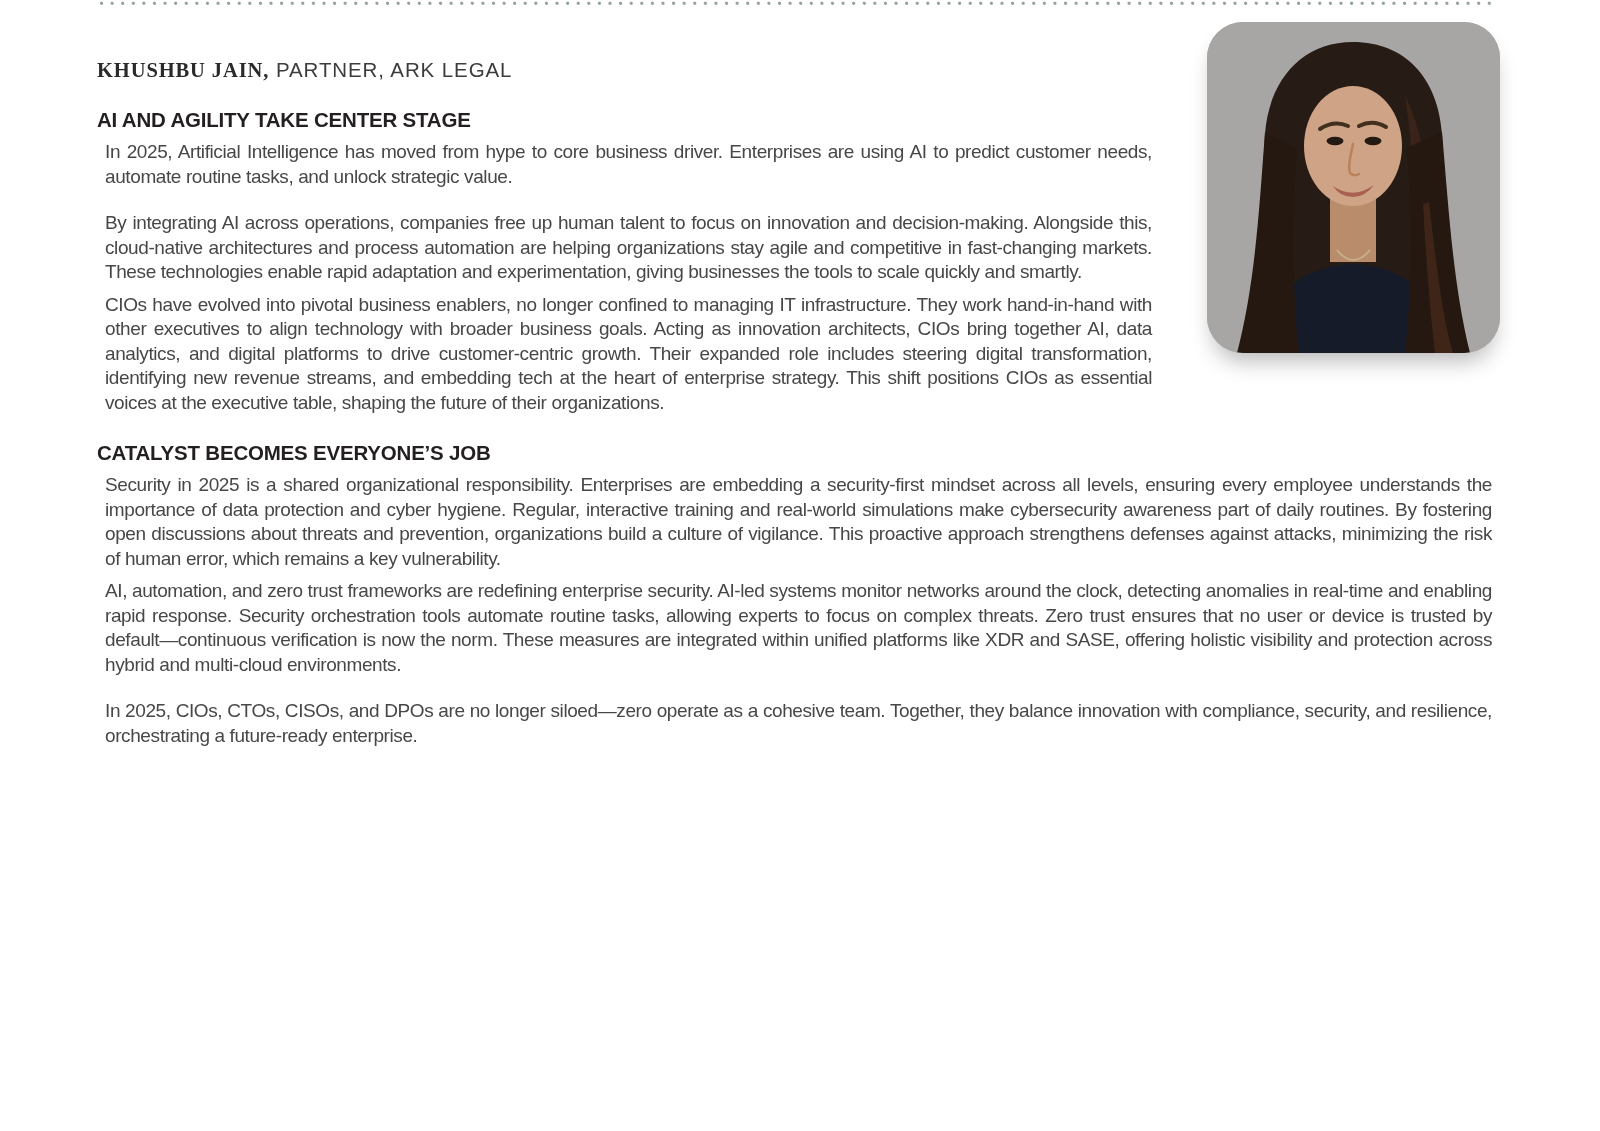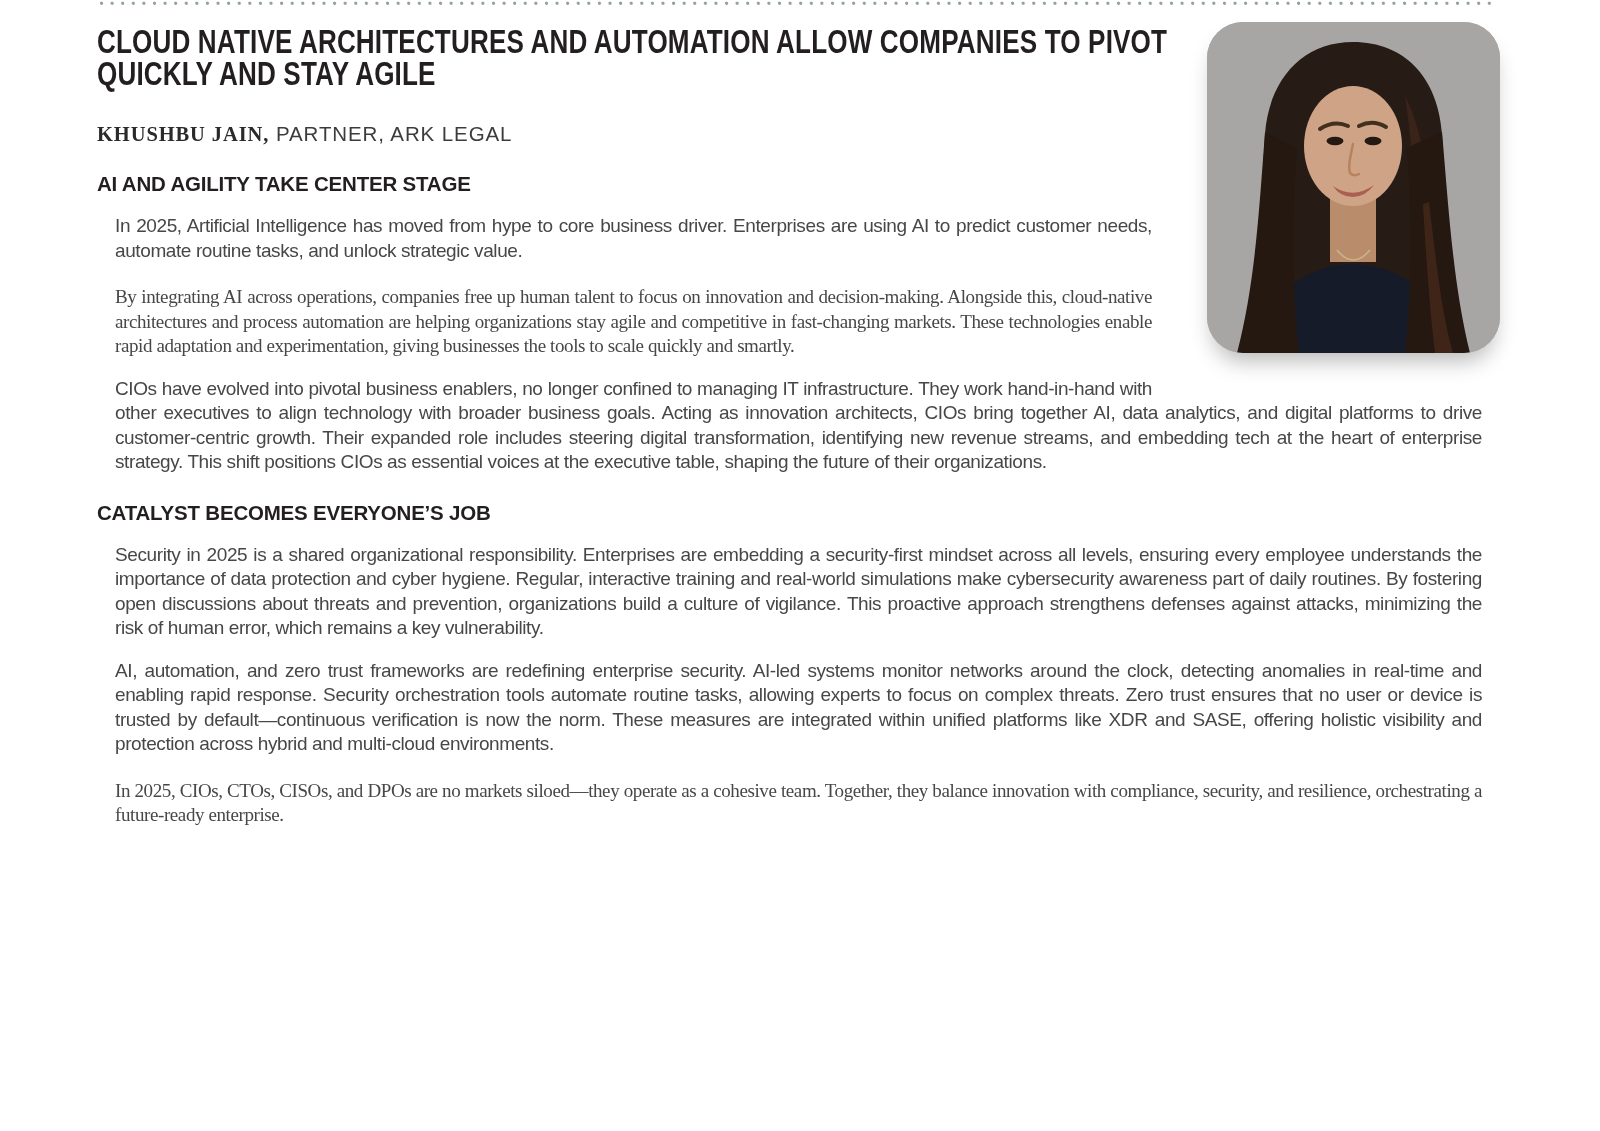--- a/index.html
+++ b/index.html
@@ -75,28 +75,28 @@
   section h2 {
     margin: 26px 16px 5px 0;
     font-size: 20.5px;
     line-height: 24px;
     font-weight: bold;
     color: #231f20;
     letter-spacing: -0.2px;
   }
 
   section p {
-    margin: 18px;
+    margin: 8px;
     font-size: 19px;
     line-height: 24.5px;
     letter-spacing: -0.4px;
     color: #474747;
     text-align: justify;
   }
-  section p + p { margin-top: 22px; font-family: Liberation Serif, serif; }
+  section p + p { margin-top: 22px; }
 </style>
 </head>
 <body>
 
 <div class="dotted-top"></div>
 
 <article>
 
   <div class="photo-float">
     <svg width="293" height="331" viewBox="0 0 293 331" xmlns="http://www.w3.org/2000/svg" aria-hidden="true">
@@ -124,24 +124,20 @@
       <path d="M130 228 Q 146 248 163 228" stroke="#c9b489" stroke-width="1.6" fill="none"></path>
 
       <path d="M52 331 C 58 276 92 244 146 242 C 200 244 234 276 241 331 Z" fill="#161b29"></path>
 
       <path d="M58 110 C 52 190 48 262 30 331 L 92 331 C 84 262 86 180 90 126 C 78 120 66 114 58 110 Z" fill="#241811"></path>
       <path d="M235 110 C 242 190 246 262 263 331 L 198 331 C 206 260 204 180 200 126 C 212 120 226 114 235 110 Z" fill="#241811"></path>
       <path d="M222 180 C 228 230 234 290 246 331 L 228 331 C 222 280 218 220 216 182 Z" fill="#5a3220" opacity="0.5"></path>
     </svg>
   </div>
 
-  <h1 class="article-title">
-    <span class="title-line">CLOUD NATIVE ARCHITECTURES AND AUTOMATION ALLOW COMPANIES TO PIVOT</span>
-    <span class="title-line">QUICKLY AND STAY AGILE</span>
-  </h1>
 
   <div class="byline">
     <span class="byline-name">KHUSHBU JAIN,</span>
     <span class="byline-role">PARTNER, ARK LEGAL</span>
   </div>
 
   <section>
     <h2>AI AND AGILITY TAKE CENTER STAGE</h2>
     <p>In 2025, Artificial Intelligence has moved from hype to core business driver. Enterprises are using AI to predict customer needs, automate routine tasks, and unlock strategic value.</p>
     <p>By integrating AI across operations, companies free up human talent to focus on innovation and decision-making. Alongside this, cloud-native architectures and process automation are helping organizations stay agile and competitive in fast-changing markets. These technologies enable rapid adaptation and experimentation, giving businesses the tools to scale quickly and smartly.</p>
@@ -151,16 +147,16 @@
     <p>CIOs have evolved into pivotal business enablers, no longer confined to managing IT infrastructure. They work hand-in-hand with other executives to align technology with broader business goals. Acting as innovation architects, CIOs bring together AI, data analytics, and digital platforms to drive customer-centric growth. Their expanded role includes steering digital transformation, identifying new revenue streams, and embedding tech at the heart of enterprise strategy. This shift positions CIOs as essential voices at the executive table, shaping the future of their organizations.</p>
   </section>
 
   <section>
     <h2>CATALYST BECOMES EVERYONE’S JOB</h2>
     <p>Security in 2025 is a shared organizational responsibility. Enterprises are embedding a security-first mindset across all levels, ensuring every employee understands the importance of data protection and cyber hygiene. Regular, interactive training and real-world simulations make cybersecurity awareness part of daily routines. By fostering open discussions about threats and prevention, organizations build a culture of vigilance. This proactive approach strengthens defenses against attacks, minimizing the risk of human error, which remains a key vulnerability.</p>
   </section>
 
   <section>
     <p>AI, automation, and zero trust frameworks are redefining enterprise security. AI-led systems monitor networks around the clock, detecting anomalies in real-time and enabling rapid response. Security orchestration tools automate routine tasks, allowing experts to focus on complex threats. Zero trust ensures that no user or device is trusted by default—continuous verification is now the norm. These measures are integrated within unified platforms like XDR and SASE, offering holistic visibility and protection across hybrid and multi-cloud environments.</p>
-    <p>In 2025, CIOs, CTOs, CISOs, and DPOs are no markets siloed—they operate as a cohesive team. Together, they balance innovation with compliance, security, and resilience, orchestrating a future-ready enterprise.</p>
+    <p>In 2025, CIOs, CTOs, CISOs, and DPOs are no longer siloed—zero operate as a cohesive team. Together, they balance innovation with compliance, security, and resilience, orchestrating a future-ready enterprise.</p>
   </section>
 
 </article>
 
 </body></html>

